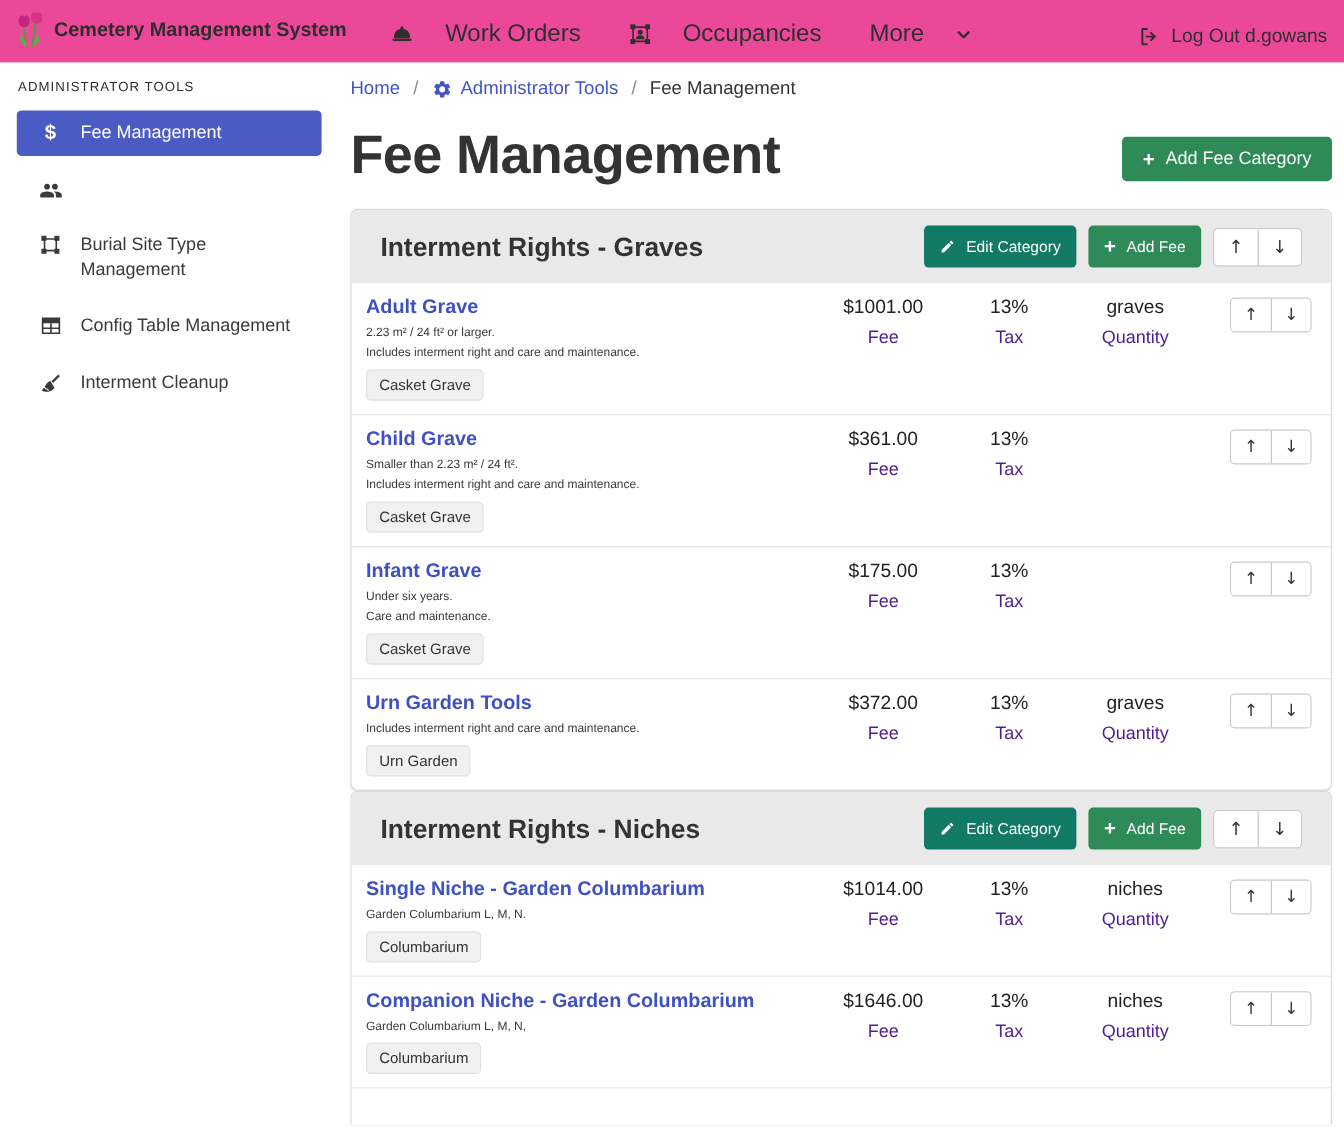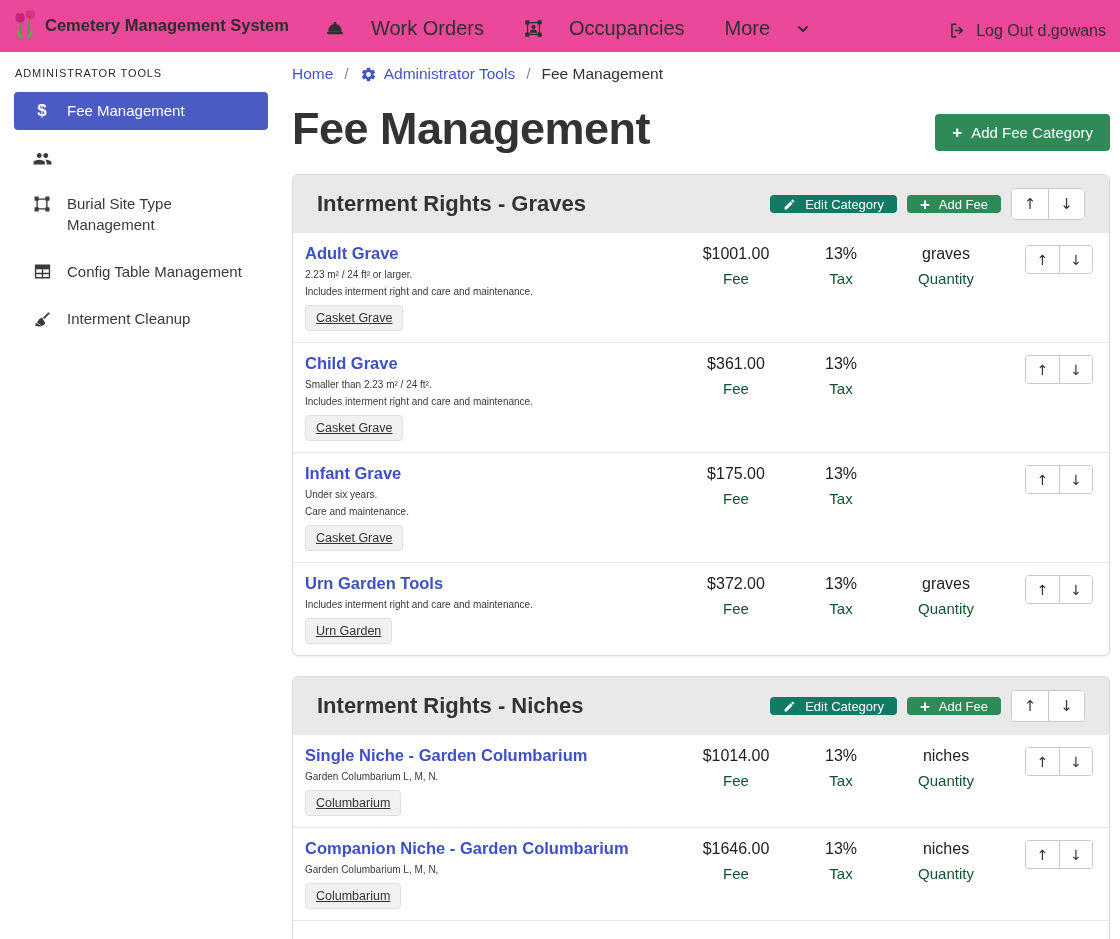--- a/index.html
+++ b/index.html
@@ -42,57 +42,57 @@
   .title-row { display:flex; align-items:flex-start; justify-content:space-between; margin-top:22px; margin-bottom:22px; }
   .page-title { font-size:45px; font-weight:600; margin:0; line-height:1.05; letter-spacing:-0.5px; color:#333; }
   
   .btn {
     display:inline-flex; align-items:center; gap:9px; color:#fff;
     border:none; border-radius:4px; cursor:pointer; font-family:inherit; white-space:nowrap;
   }
   .btn-green { background:#2e8a57; }
   .btn-teal  { background:#117964; }
   .btn-lg { height:37px; padding:0 17px; font-size:15px; margin-top:9px; }
-  .btn-sm { height:18px; padding:0 13px; font-size:13px; }
+  .btn-sm { height:35px; padding:0 13px; font-size:13px; }
   .plus-glyph { font-size:17px; font-weight:bold; line-height:1; }
   .arrow-group { display:flex; background:#fff; border:1px solid #c9c9c9; border-radius:4px; overflow:hidden; }
   .arrow-btn {
     width:36px; height:30px; background:#fff; border:none; padding:0;
     font-size:15px; color:#333; cursor:pointer;
     font-family:"DejaVu Sans", sans-serif;
   }
   .arrow-btn + .arrow-btn { border-left:1px solid #c9c9c9; }
   .arrow-group-sm .arrow-btn { width:33px; height:27px; font-size:14px; }
   
   .category-card {
     border:1px solid #d9d9d9; border-radius:6px; background:#fff;
-    margin-bottom:20px; box-shadow:0 1px 2px rgba(0,0,0,.06); overflow:hidden;
+    box-shadow:0 1px 2px rgba(0,0,0,.06); overflow:hidden;
   }
   .cat-header {
     background:#e9e9e9; display:flex; align-items:center; justify-content:space-between;
     padding:13px 24px;
   }
   .cat-title { font-size:22px; font-weight:600; margin:0; color:#333; }
   .cat-actions { display:flex; align-items:center; gap:10px; }
   .fee-row {
     display:grid; grid-template-columns:1fr 110px 100px 110px 92px;
     align-items:start; padding:11px 16px 11px 12px;
   }
   .fee-row + .fee-row { border-top:1px solid #e7e7e7; }
   .category-card.clipped .fee-row:last-child { border-bottom:1px solid #e7e7e7; }
   .category-card.clipped { border-radius:6px 6px 0 0; border-bottom:none; padding-bottom:30px; margin-bottom:0; }
   .fee-name { color:#3e50c3; font-weight:bold; font-size:16.5px; text-decoration:none; display:inline-block; margin-bottom:6px; cursor:pointer; }
   .fee-desc { font-size:10px; color:#3a3a3a; margin-bottom:6px; }
   .fee-tag {
     display:inline-block; background:#f1f1f1; border:1px solid #e0e0e0; border-radius:4px;
-    font-size:12.5px; color:#333; padding:5px 10px; margin-top:2px;text-decoration:underline;
+    font-size:12.5px; color:#333; padding:5px 10px; margin-top:2px;
   }
   .cell { text-align:center; padding-top:1px; }
   .cell-val { font-size:16px; color:#222; }
-  .cell-label { font-size:15px; color:#14532d; margin-top:7px; }
+  .cell-label { font-size:15px; color:#4c1d95; margin-top:7px; }
   .fee-arrows { display:flex; justify-content:flex-end; padding-top:1px; }
   svg { display:block; }
 </style>
 </head>
 <body>
 
 <header class="navbar">
   <div class="brand">
     <span class="nav-ic">
       <svg width="22" height="30" viewBox="0 0 22 30">

